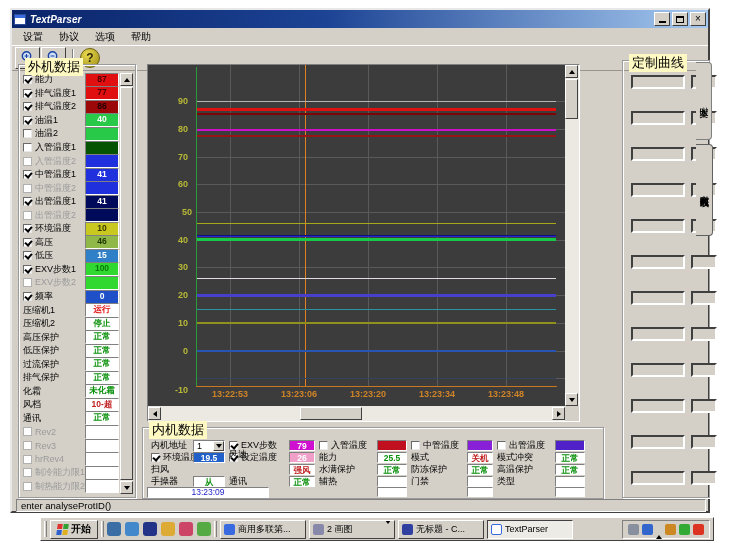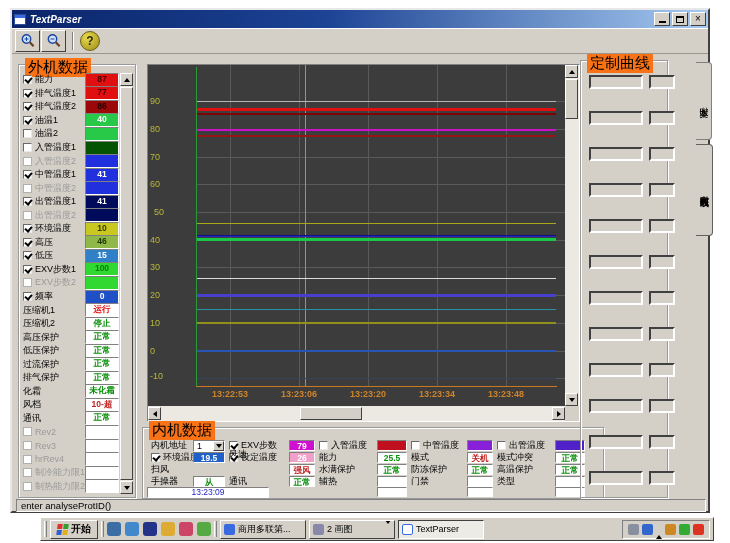--- a/index.html
+++ b/index.html
@@ -23,39 +23,39 @@
            display:flex;align-items:center;padding:0 3px;gap:1px}
   .tbtn{width:25px;height:22px;background:#d4d0c8;border:1px solid;border-color:#fff #404040 #404040 #fff;
         display:flex;align-items:center;justify-content:center}
   .tsep{width:0;height:18px;border-left:1px solid #808080;border-right:1px solid #fff;margin:0 5px}
   .helpbtn{width:20px;height:20px;border-radius:50%;
            background:radial-gradient(circle at 35% 30%,#ead94e,#9c8c18);
            display:flex;align-items:center;justify-content:center;
            font-weight:bold;font-size:12px;color:#2e2a06;border:1px solid #6a6010}
   
   .groupbox{position:absolute;border:1px solid #9a9a9a;box-shadow:inset 1px 1px 0 #fff,1px 1px 0 #fff}
-  .legend{position:absolute;top:-7px;left:6px;background:#f97316;font-size:15px;padding:0 3px;white-space:nowrap}
+  .legend{position:absolute;top:-7px;left:6px;background:#fef9c3;font-size:13px;padding:0 3px;white-space:nowrap}
   
   #outdoor-items{position:absolute;left:3px;top:8px;right:16px;bottom:3px;overflow:hidden}
   .srow{display:flex;align-items:center;height:13.55px;padding-left:1px}
   .cb{width:9px;height:9px;background:#fff;border:1px solid;border-color:#6a6a6a #e8e8e8 #e8e8e8 #6a6a6a;
       margin-right:3px;position:relative;flex:none}
   .cb.checked::after{content:"";position:absolute;left:1px;top:1px;width:5px;height:3px;
       border-left:2px solid #000;border-bottom:2px solid #000;transform:rotate(-50deg)}
   .cb.dis{border-color:#b0b0b0}
   .slab{font-size:9px;flex:1;white-space:nowrap;overflow:hidden}
   .slab.dis{color:#9a9a9a}
   .badge{width:34px;height:14px;font-size:8.5px;font-weight:bold;text-align:center;line-height:10px;
          border:1px solid;border-color:#808080 #fff #fff #808080;flex:none;overflow:hidden}
   
   #chartwidget{position:absolute;left:135px;top:54px;width:433px;height:358px;
                border:1px solid;border-color:#808080 #fff #fff #808080;background:#d4d0c8}
   #plot{position:absolute;left:0;top:0;width:417px;height:341px;background:#3c3c3c;overflow:hidden}
   .gridh,.gridv,.serline,.axis{position:absolute}
-  .ticky{position:absolute;width:38px;font-size:9px;font-weight:normal}
+  .ticky{position:absolute;width:38px;text-align:right;font-size:9px;font-weight:bold}
   .tickx{position:absolute;width:52px;text-align:center;font-size:9px;font-weight:bold}
   .sb{position:absolute;background:#ece9e2}
   .sbbtn{position:absolute;width:13px;height:13px;background:#d4d0c8;border:1px solid;
          border-color:#fff #404040 #404040 #fff;display:flex;align-items:center;justify-content:center}
   .tri-up{width:0;height:0;border-left:3px solid transparent;border-right:3px solid transparent;border-bottom:4px solid #000}
   .tri-down{width:0;height:0;border-left:3px solid transparent;border-right:3px solid transparent;border-top:4px solid #000}
   .tri-left{width:0;height:0;border-top:3px solid transparent;border-bottom:3px solid transparent;border-right:4px solid #000}
   .tri-right{width:0;height:0;border-top:3px solid transparent;border-bottom:3px solid transparent;border-left:4px solid #000}
   .thumb{position:absolute;background:#d4d0c8;border:1px solid;border-color:#fff #404040 #404040 #fff}
   
@@ -107,20 +107,26 @@
     <span class="apptitle">TextParser</span>
     <span class="winbtn">
         <span class="glyph-min"></span>
       </span>
     <span class="winbtn">
         <span class="glyph-rest"></span>
       </span>
     <span class="winbtn">×</span>
   </div>
 
+  <div class="menubar">
+      <span class="menu-item">设置</span>
+      <span class="menu-item">协议</span>
+      <span class="menu-item">选项</span>
+      <span class="menu-item">帮助</span>
+    </div>
 
   <div class="toolbar">
     <span class="tbtn">
       <svg width="16" height="16" viewBox="0 0 16 16">
         <circle cx="6.5" cy="6" r="4.2" fill="#cfe0f8" stroke="#1a44a0" stroke-width="1.4"></circle>
         <line x1="9.8" y1="9.2" x2="13.6" y2="13.2" stroke="#6a4020" stroke-width="2.2"></line>
         <line x1="4.5" y1="6" x2="8.5" y2="6" stroke="#1a44a0" stroke-width="1"></line>
         <line x1="6.5" y1="4" x2="6.5" y2="8" stroke="#1a44a0" stroke-width="1"></line>
       </svg>
     </span>
@@ -313,21 +319,21 @@
         <div class="ticky" style="left: 2px; top: 169.7px; color: rgb(184, 184, 56);">40</div>
         <div class="gridh" style="left: 48px; top: 202.4px; width: 369px; height: 1px; background: rgb(90, 90, 90);"></div>
         <div class="ticky" style="left: 2px; top: 197.4px; color: rgb(184, 184, 56);">30</div>
         <div class="gridh" style="left: 48px; top: 230.1px; width: 369px; height: 1px; background: rgb(90, 90, 90);"></div>
         <div class="ticky" style="left: 2px; top: 225.1px; color: rgb(184, 184, 56);">20</div>
         <div class="gridh" style="left: 48px; top: 257.8px; width: 369px; height: 1px; background: rgb(90, 90, 90);"></div>
         <div class="ticky" style="left: 2px; top: 252.8px; color: rgb(184, 184, 56);">10</div>
         <div class="gridh" style="left: 48px; top: 285.6px; width: 369px; height: 1px; background: rgb(90, 90, 90);"></div>
         <div class="ticky" style="left: 2px; top: 280.6px; color: rgb(184, 184, 56);">0</div>
         <div class="gridh" style="left: 48px; top: 313.3px; width: 369px; height: 1px; background: rgb(90, 90, 90);"></div>
-        <div class="ticky" style="left: 2px; top: 306px; color: rgb(184, 184, 56);">-10</div>
+        <div class="ticky" style="left: 2px; top: 320px; color: rgb(184, 184, 56);">-10</div>
         <div class="gridv" style="left: 82px; top: 0px; width: 1px; height: 321px; background: rgb(90, 90, 90);"></div>
         <div class="tickx" style="left: 56px; top: 324px; color: rgb(208, 132, 40);">13:22:53</div>
         <div class="gridv" style="left: 151px; top: 0px; width: 1px; height: 321px; background: rgb(90, 90, 90);"></div>
         <div class="tickx" style="left: 125px; top: 324px; color: rgb(208, 132, 40);">13:23:06</div>
         <div class="gridv" style="left: 220px; top: 0px; width: 1px; height: 321px; background: rgb(90, 90, 90);"></div>
         <div class="tickx" style="left: 194px; top: 324px; color: rgb(208, 132, 40);">13:23:20</div>
         <div class="gridv" style="left: 289px; top: 0px; width: 1px; height: 321px; background: rgb(90, 90, 90);"></div>
         <div class="tickx" style="left: 263px; top: 324px; color: rgb(208, 132, 40);">13:23:34</div>
         <div class="gridv" style="left: 358px; top: 0px; width: 1px; height: 321px; background: rgb(90, 90, 90);"></div>
         <div class="tickx" style="left: 332px; top: 324px; color: rgb(208, 132, 40);">13:23:48</div>
@@ -466,21 +472,21 @@
           <span>类型</span>
         </div>
         <div class="bbadge" style="left: 412px; top: 12px; width: 30px; background: rgb(80, 32, 200);"></div>
         <div class="bbadge" style="left: 412px; top: 24px; width: 30px; background: rgb(255, 255, 255); color: rgb(8, 144, 8);">正常</div>
         <div class="bbadge" style="left: 412px; top: 36px; width: 30px; background: rgb(255, 255, 255); color: rgb(8, 144, 8);">正常</div>
         <div class="bbadge" style="left: 412px; top: 48px; width: 30px; background: rgb(255, 255, 255);"></div>
         <div class="bfield" style="left: 412px; top: 59px; width: 30px; height: 10px;"></div>
       </div>
   </div>
 
-  <div class="groupbox" style="left:568px;top:50px;width:88px;height:438px">
+  <div class="groupbox" style="left:610px;top:50px;width:88px;height:438px">
     <span class="legend">定制曲线</span>
     <div id="curve-rows" style="position:absolute;left:0;top:0;right:0;bottom:0">
         <div class="slot" style="left: 8px; top: 14px; width: 54px;"></div>
         <div class="slot" style="left: 68px; top: 14px; width: 26px;"></div>
         <div class="slot" style="left: 8px; top: 50px; width: 54px;"></div>
         <div class="slot" style="left: 68px; top: 50px; width: 26px;"></div>
         <div class="slot" style="left: 8px; top: 86px; width: 54px;"></div>
         <div class="slot" style="left: 68px; top: 86px; width: 26px;"></div>
         <div class="slot" style="left: 8px; top: 122px; width: 54px;"></div>
         <div class="slot" style="left: 68px; top: 122px; width: 26px;"></div>
@@ -536,20 +542,24 @@
   <span id="taskbuttons" style="display:flex;gap:3px;align-items:center">
       <span class="taskbtn">
         <span class="ticon" style="background: rgb(58, 106, 224);"></span>
         <span>商用多联第...</span>
       </span>
       <span class="taskbtn">
         <span class="ticon" style="background: rgb(136, 136, 170);"></span>
         <span>2 画图</span>
         <span class="tbarrow"><i class="tri-down"></i></span>
       </span>
+      <span class="taskbtn">
+        <span class="ticon" style="background: rgb(48, 64, 160);"></span>
+        <span>无标题 - C...</span>
+      </span>
       <span class="taskbtn active">
         <span class="ticon" style="background: rgb(255, 255, 255); border: 1px solid rgb(58, 106, 224);"></span>
         <span>TextParser</span>
       </span>
     </span>
   <span id="tray">
     <span id="trayicons" style="display:flex;gap:3px;align-items:center">
         <span class="trayicon" style="background: rgb(136, 144, 160);"></span>
         <span class="trayicon" style="background: rgb(51, 102, 204);"></span>
         <span><i class="tri-up"></i></span>

